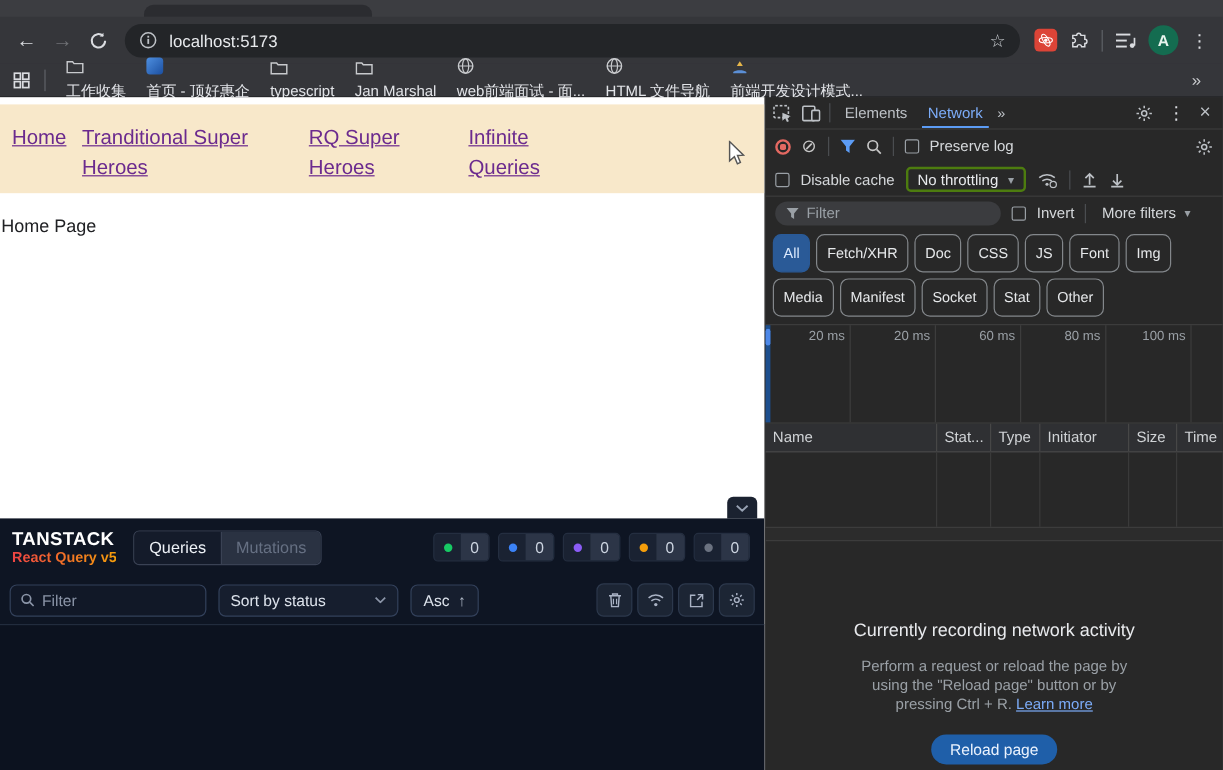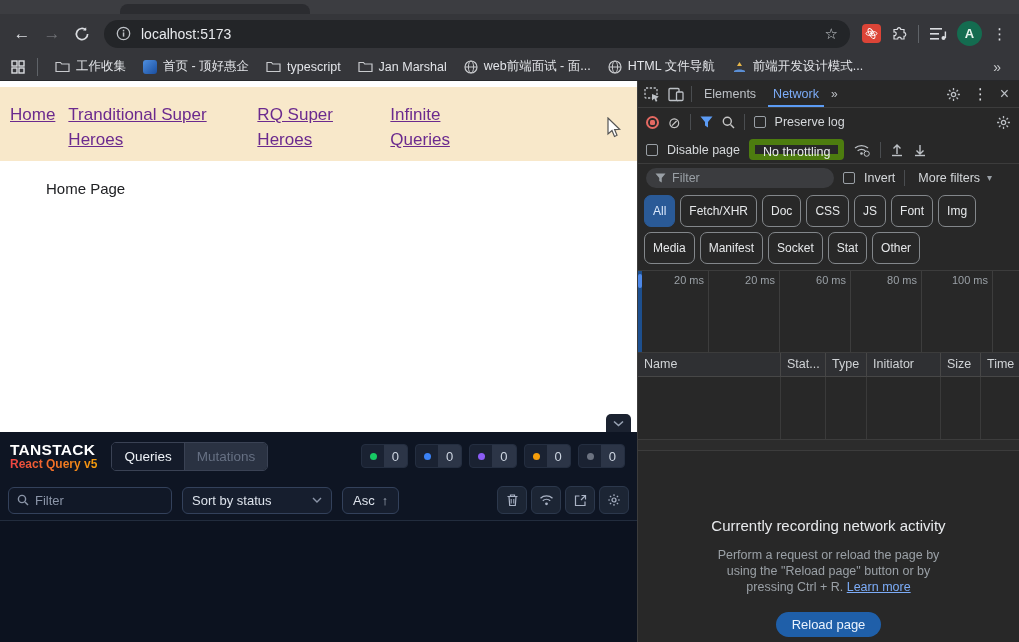--- a/index.html
+++ b/index.html
@@ -18,37 +18,37 @@
   .addressbar { flex:1; height:28px; background:#232528; border-radius:14px; display:flex; align-items:center; padding:0 12px; margin:0 6px; min-width:0; }
   .addressbar .url { color:#e8eaed; font-size:14px; margin-left:10px; flex:1; white-space:nowrap; overflow:hidden; }
   .tb-icons { display:flex; align-items:center; gap:10px; padding:0 4px; flex:none; }
   .ext-react { width:19px; height:19px; background:#dc4437; border-radius:4px; display:flex; align-items:center; justify-content:center; }
   .vdiv { width:1px; height:18px; background:#5f6368; }
   .avatar { width:25px; height:25px; border-radius:50%; background:#146c50; color:#e8f5ee; font-size:13px; font-weight:700; display:flex; align-items:center; justify-content:center; }
   .kebab { color:#dadce0; font-size:15px; letter-spacing:0; }
 
   
   .bookmarks { height:28px; flex:none; display:flex; align-items:center; gap:17px; padding:0 10px; background:#35363a; border-bottom:1px solid #27282b; font-size:12.5px; color:#e2e4e8; }
-  .bm { display:flex; align-items:center; gap:6px; white-space:nowrap; }
+  .bm { display:flex; align-items:flex-start; gap:6px; white-space:nowrap;flex-direction:column; }
   .favicon-sq { width:14px; height:14px; border-radius:3px; flex:none; }
   .bm-overflow { margin-left:auto; color:#c8cacd; font-size:14px; padding-right:8px; }
 
   
   .content { flex:1; display:flex; min-height:0; }
 
   
   .page { width:637px; flex:none; background:#ffffff; position:relative; overflow:hidden; }
   .site-nav { margin-top:6px; background:#f8e8ca; padding:15px 10px 9px 10px; min-height:72px; display:flex; align-items:flex-start; font-size:17px; line-height:25px; }
   .site-nav a { color:#6b2a8e; text-decoration:underline; display:inline-block; }
   .nav-a1 { margin-right:13px; }
   .nav-a2 { width:158px; margin-right:31px; }
   .nav-a3 { width:86px; margin-right:47px; }
   .nav-a4 { width:70px; margin-right:45px; }
   .nav-a5 { width:66px; }
-  .home-title { margin:19px 0 0 1px; font-size:15px; color:#202124; font-weight:400;padding-left:45px; }
+  .home-title { margin:19px 0 0 1px; font-size:15px; color:#202124; font-weight:400; }
   .cursor { position:absolute; left:606px; top:36px; }
 
   
   .rq-collapse { position:absolute; right:6px; bottom:210px; width:25px; height:18px; background:#1b2230; border-radius:5px 5px 0 0; display:flex; align-items:center; justify-content:center; }
   .rq-panel { position:absolute; left:0; bottom:0; width:637px; height:210px; background:#0e1523; display:flex; flex-direction:column; color:#cbd5e1; }
   .rq-header { height:48px; flex:none; display:flex; align-items:center; padding:0 12px 0 10px; }
   .rq-logo { display:flex; flex-direction:column; justify-content:center; line-height:1.1; margin-right:14px; }
   .rq-logo-1 { font-weight:800; font-size:15.5px; letter-spacing:.3px; color:#ffffff; }
   .rq-logo-2 { font-weight:700; font-size:12px; background:linear-gradient(90deg,#ef4444,#f59e0b); -webkit-background-clip:text; background-clip:text; color:transparent; }
   .rq-toggle { display:flex; border:1px solid #3a4254; border-radius:5px; overflow:hidden; height:29px; font-size:13.5px; }
@@ -79,21 +79,21 @@
   .dt-row { flex:none; display:flex; align-items:center; gap:9px; padding:0 8px; }
   .r2 { height:28px; }
   .r3 { height:28px; border-bottom:1px solid #3c3c3c; }
   .r4 { height:27px; }
   .dt-vdiv { width:1px; height:16px; background:#4a4d50; flex:none; }
   .rec { width:13px; height:13px; border:2px solid #e46962; border-radius:50%; display:flex; align-items:center; justify-content:center; flex:none; }
   .rec i { width:5px; height:5px; background:#e46962; border-radius:1.5px; display:block; }
   .clr { color:#c7c7c7; font-size:15px; line-height:1; }
   .cbx { width:12px; height:12px; border:1px solid #9aa0a6; border-radius:2px; background:transparent; flex:none; }
   .lbl { color:#d5d8db; font-size:12.5px; white-space:nowrap; }
-  .throttle-select { height:21px; border:6px solid #4d7c0f; border-radius:4px; display:flex; align-items:center; gap:8px; padding:0 8px; color:#e8eaed; font-size:12.5px;flex-direction:column; }
+  .throttle-select { height:21px; border:2px solid #4d7c0f; border-radius:4px; display:flex; align-items:center; gap:8px; padding:0 8px; color:#e8eaed; font-size:12.5px; }
   .dt-gear-right { margin-left:auto; }
   .dt-filterpill { width:188px; height:20px; background:#3b3c3f; border-radius:11px; display:flex; align-items:center; gap:6px; padding:0 9px; }
   .dt-filterpill input { background:transparent; border:none; outline:none; width:100%; color:#bdc1c6; font-size:12.5px; font-family:"Liberation Sans",sans-serif; }
   .dt-filterpill input::placeholder { color:#9aa0a6; }
   .morefilters { display:flex; align-items:center; gap:7px; color:#d5d8db; font-size:12.5px; margin-left:4px; }
   .dt-chips { flex:none; display:flex; flex-wrap:wrap; gap:5px 5px; padding:4px 6px 6px; border-bottom:1px solid #3c3c3c; }
   .chip { height:32px; display:flex; align-items:center; padding:0 8px; border:1px solid #83878b; border-radius:7px; color:#e6e8ea; font-size:12px; white-space:nowrap; }
   .chip.active { background:#2a5a97; border-color:#2a5a97; color:#dbe9fd; }
   .dt-timeline { height:82px; flex:none; display:flex; position:relative; border-bottom:1px solid #3c3c3c; }
   .tl-seg { width:71px; flex:none; border-right:1px solid #3d3d3d; font-size:11px; color:#9aa0a6; text-align:right; padding:3px 4px 0 0; }
@@ -368,21 +368,21 @@
         <span class="dt-gear-right">
           <svg width="15" height="15" viewBox="0 0 14 14">
               <circle cx="7" cy="7" r="2" stroke="#bdc1c6" stroke-width="1.2" fill="none"></circle>
               <path d="M7 1 V3 M7 11 v2 M1 7 H3 M11 7 h2 M2.8 2.8 L4.2 4.2 M9.8 9.8 l1.4 1.4 M11.2 2.8 L9.8 4.2 M4.2 9.8 L2.8 11.2" stroke="#bdc1c6" stroke-width="1.2"></path>
             </svg>
         </span>
       </div>
 
       <div class="dt-row r3">
         <span class="cbx"></span>
-        <span class="lbl">Disable page</span>
+        <span class="lbl">Disable cache</span>
         <span class="throttle-select">
           <span>No throttling</span>
           <span style="color:#9aa0a6; font-size:10px;">▾</span>
         </span>
         <svg width="18" height="14" viewBox="0 0 18 14">
             <path d="M2 5 a10 10 0 0 1 13 0 M4.6 7.8 a6.5 6.5 0 0 1 7.8 0" stroke="#bdc1c6" stroke-width="1.3" fill="none"></path>
             <circle cx="8.5" cy="10.5" r="1.3" fill="#bdc1c6"></circle>
             <circle cx="13.7" cy="10.7" r="2.6" stroke="#bdc1c6" stroke-width="1" fill="#282828"></circle>
           </svg>
         <span class="dt-vdiv"></span>

